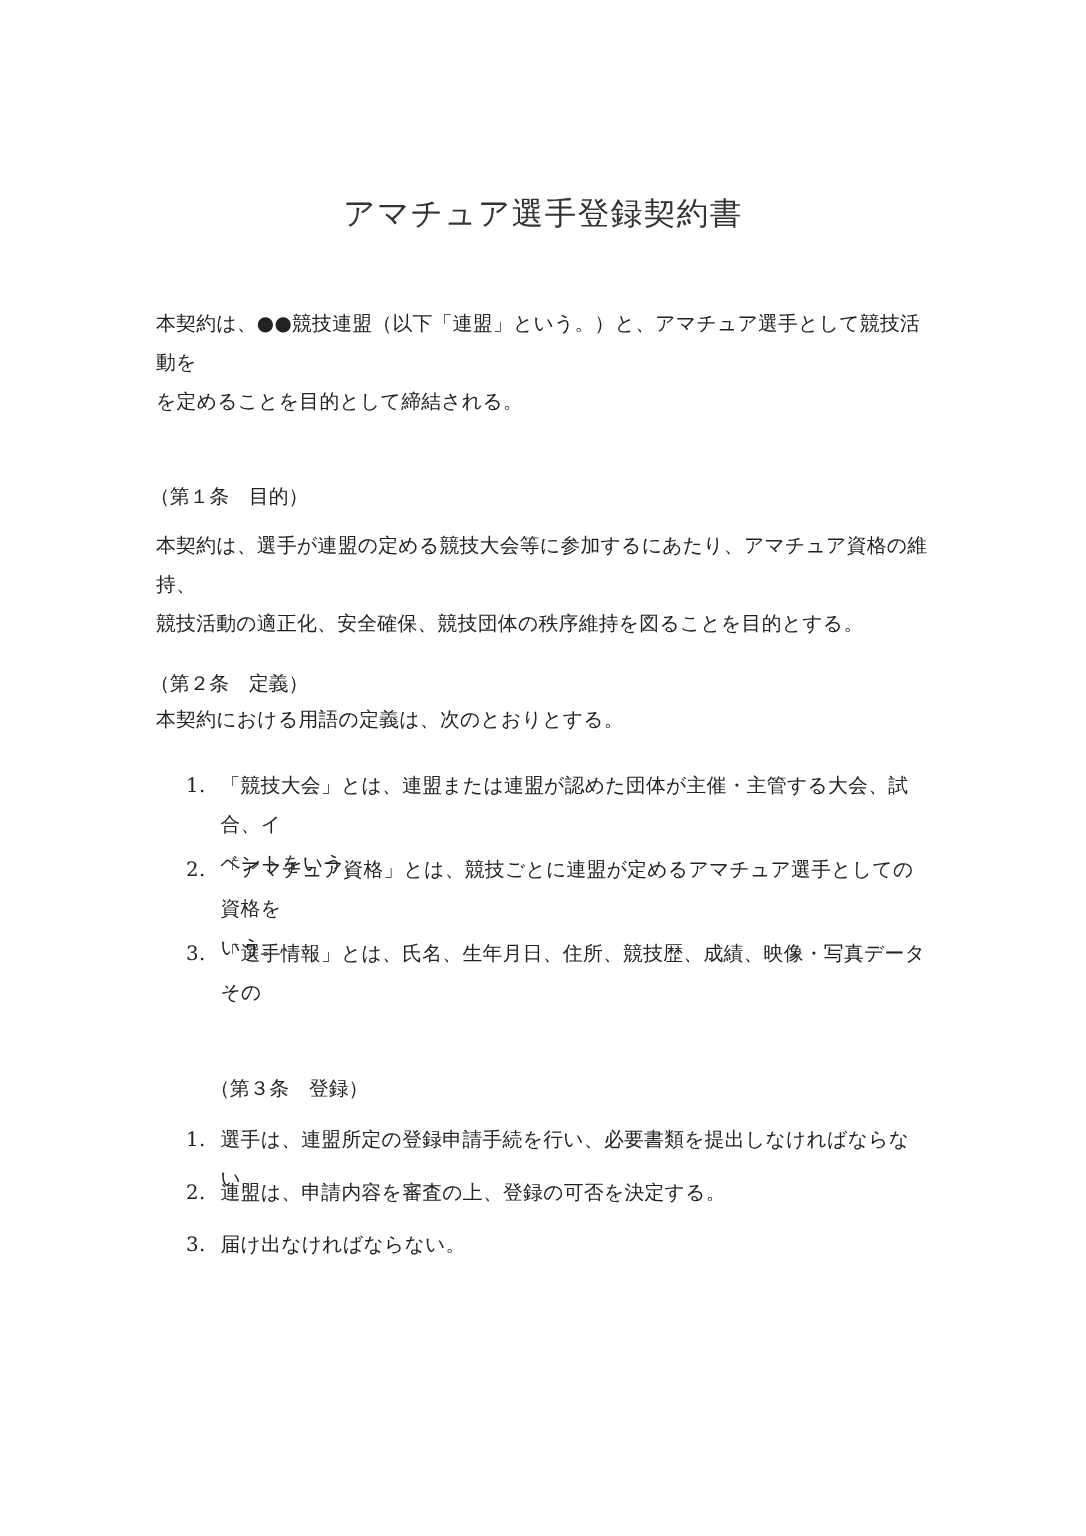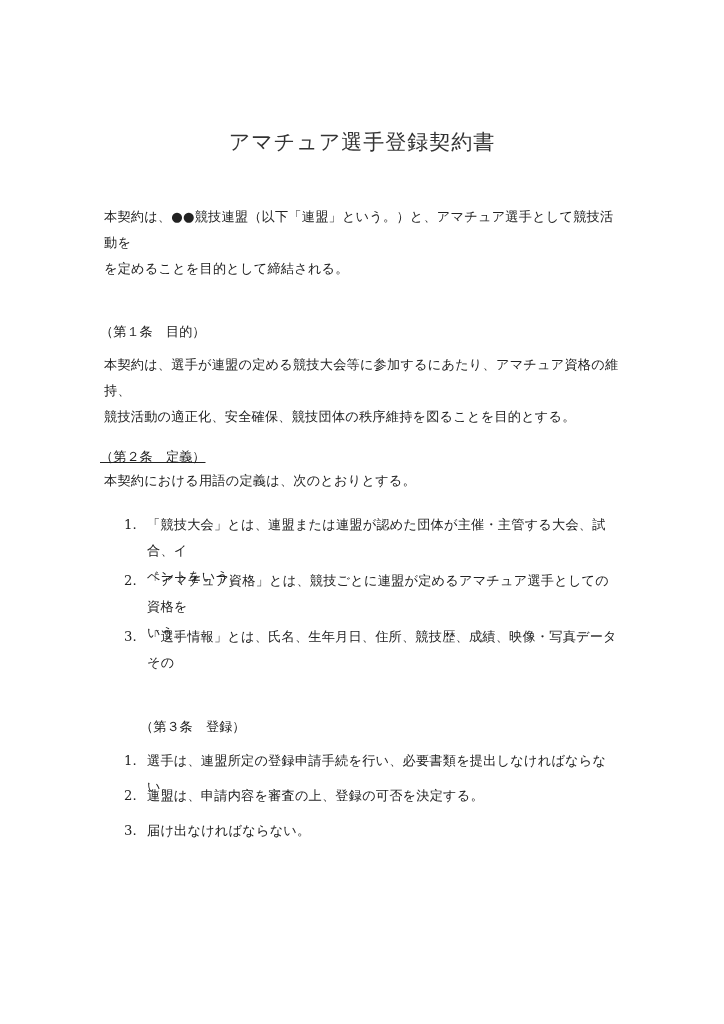--- a/index.html
+++ b/index.html
@@ -27,21 +27,21 @@
     <div>本契約は、●●競技連盟（以下「連盟」という。）と、アマチュア選手として競技活動を</div>
     <div>を定めることを目的として締結される。</div>
   </div>
 
   <div class="heading" style="top:322px; left:100px;">（第１条　目的）</div>
   <div class="para" style="top:352px;">
     <div>本契約は、選手が連盟の定める競技大会等に参加するにあたり、アマチュア資格の維持、</div>
     <div>競技活動の適正化、安全確保、競技団体の秩序維持を図ることを目的とする。</div>
   </div>
 
-  <div class="heading" style="top:447px; left:100px;text-decoration:underline;">（第２条　定義）</div>
+  <div class="heading" style="top:447px; left:100px;">（第２条　定義）</div>
   <div class="para" style="top:468px;">
     <div>本契約における用語の定義は、次のとおりとする。</div>
   </div>
   <ul class="list" style="top:512px;">
     <li>
       <span class="num">1.</span>
       <div>「競技大会」とは、連盟または連盟が認めた団体が主催・主管する大会、試合、イ</div>
       <div>ベントをいう。</div>
     </li>
   </ul>

